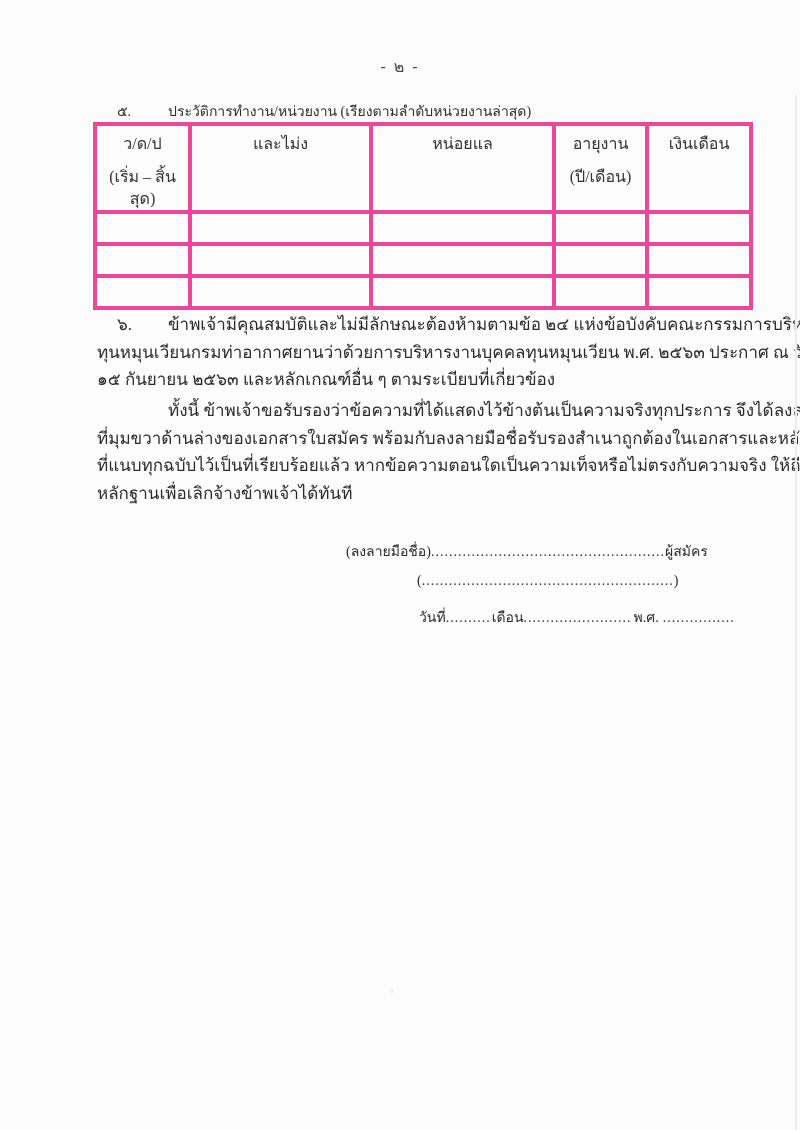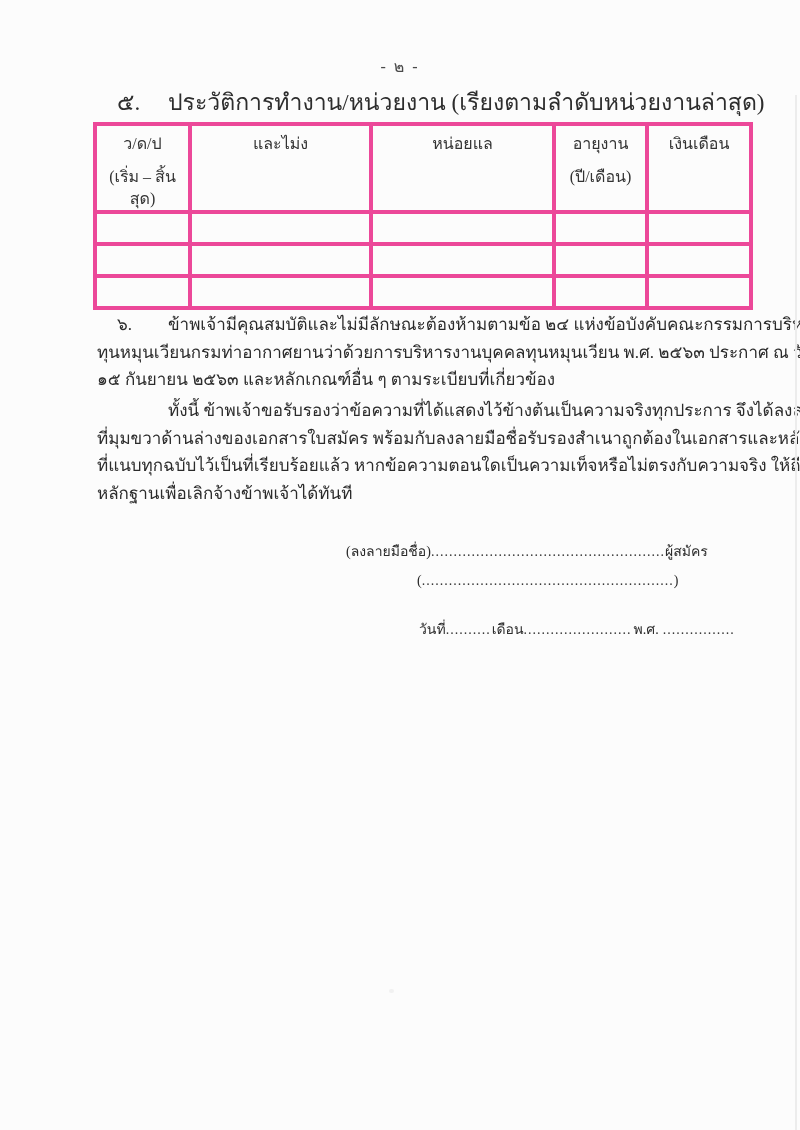--- a/index.html
+++ b/index.html
@@ -6,21 +6,21 @@
   .page {
     position:relative; width:800px; height:1130px; margin:0 auto;
     background:#fcfcfc; overflow:hidden;
     font-family:"Liberation Serif", serif;
     color:#2d2d2d;
   }
   .page-number {
     position:absolute; top:54px; left:0; right:0;
     text-align:center; font-size:16px; color:#4a4a4a; letter-spacing:2px;
   }
-  .heading { position:absolute; top:84px; left:117px; font-size:23px; white-space:nowrap; }
+  .heading { position:absolute; top:100px; left:117px; font-size:14px; white-space:nowrap; }
   .heading .num { display:inline-block; width:51px; }
   table.work-table {
     position:absolute; top:122px; left:93px;
     border-collapse:collapse; table-layout:fixed;
     width:656px; font-size:16px; color:#333;
   }
   table.work-table th, table.work-table td {
     border:4px solid #ec4899; padding:0; font-weight:normal;
   }
   table.work-table { border:1.5px solid #454545; }
@@ -31,21 +31,21 @@
   .hdr-l2 { line-height:22px; margin-top:11px;text-align:center; }
   .para { position:absolute; font-size:17px; color:#2b2b2b; }
   .para .bodyline { height:27.5px; line-height:27.5px; white-space:nowrap; }
   .num-cell { display:inline-block; width:51px; margin-left:20px; }
   .indent1 { padding-left:71px; }
   #section6 { top:311px; left:97px; }
   #certification { top:397px; left:97px; }
   .sigline { position:absolute; font-size:14px; white-space:nowrap; color:#2b2b2b; }
   #sig-line1 { top:540px; left:346px; }
   #sig-line2 { top:573px; left:417px; }
-  #sig-line3 { top:606px; left:419px;margin-top:12px; }
+  #sig-line3 { top:606px; left:419px; }
   .dots { letter-spacing:1px; color:#3a3a3a; }
   .era-label { margin-left:2px; margin-right:4px; }
   .month-label { margin-left:1px; }
   .scan-edge {
     position:absolute; top:95px; bottom:0; right:3px; width:2px;
     background:#ececec;
   }
   .scan-speck {
     position:absolute; top:989px; left:389px; width:5px; height:4px;
     background:#f1f1f1; border-radius:2px;

